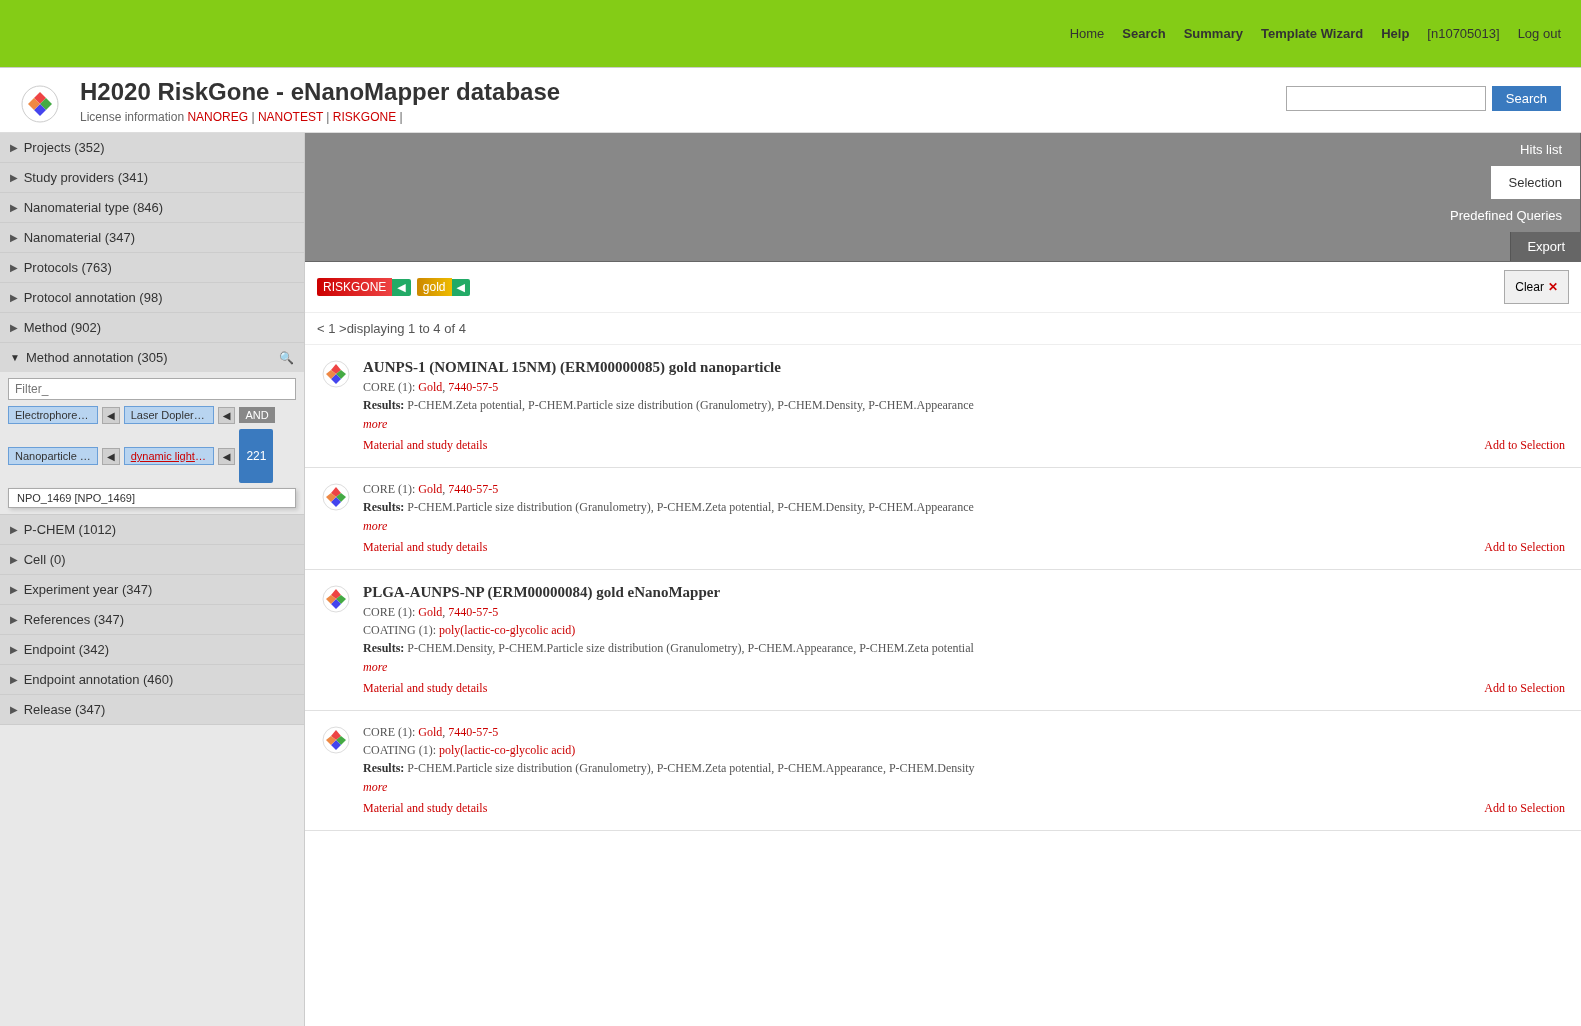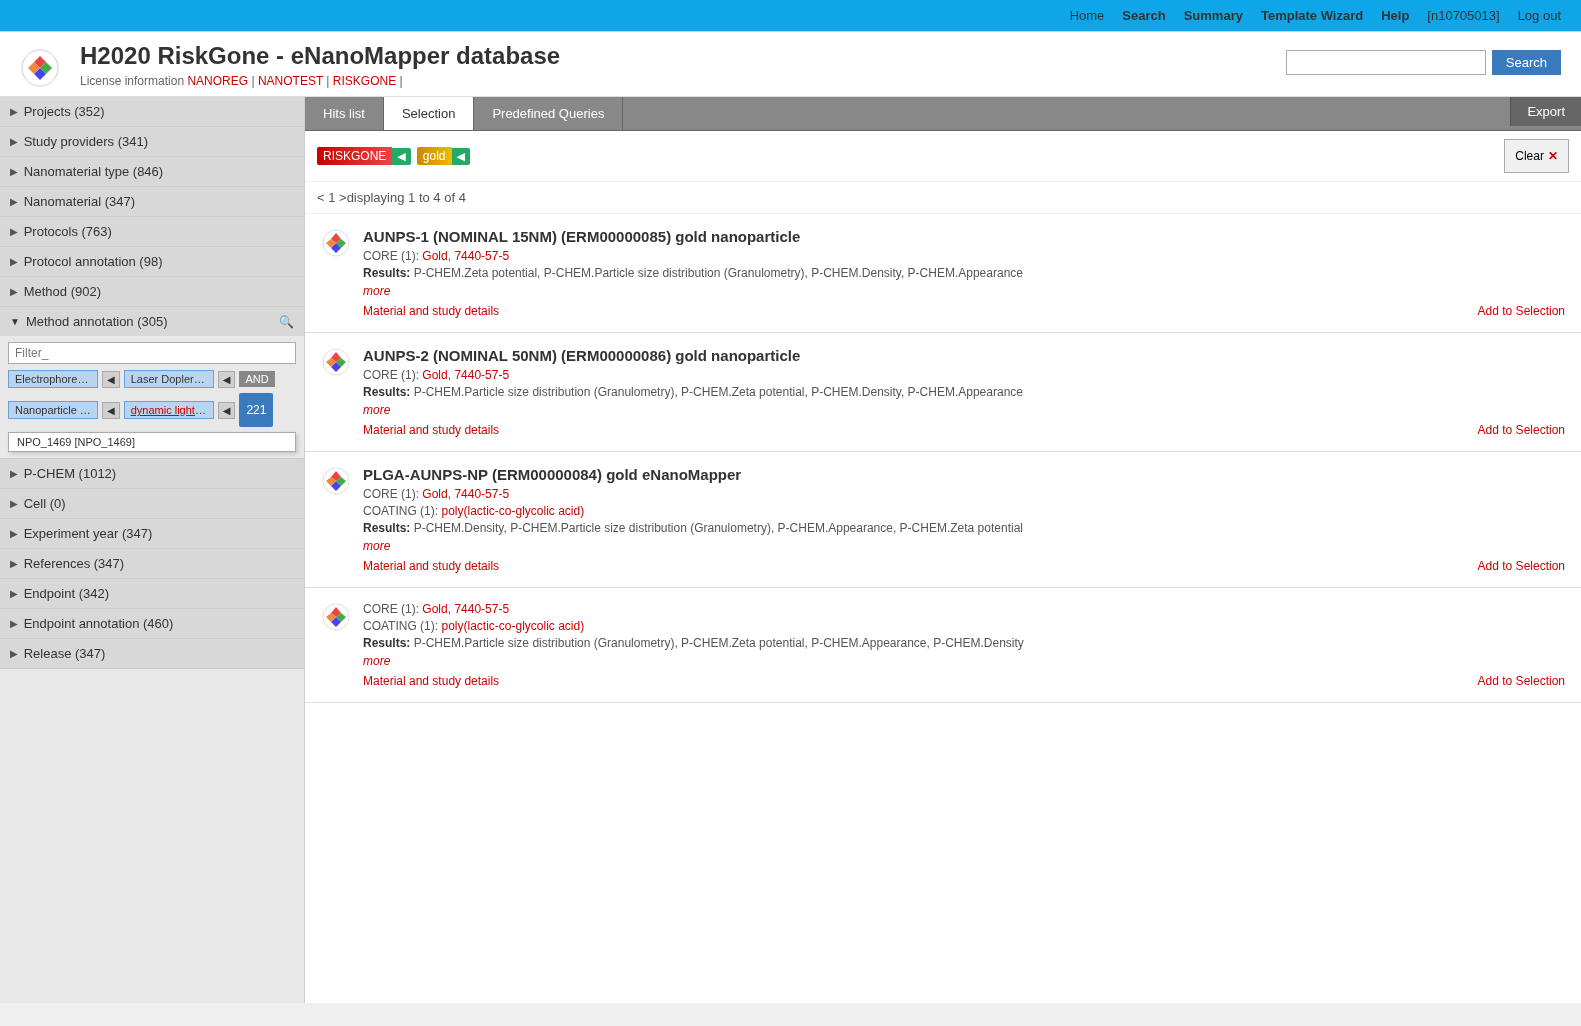--- a/index.html
+++ b/index.html
@@ -1,19 +1,19 @@
 <!DOCTYPE html>
 <html><head>
   <meta charset="utf-8">
   <style>
     * { box-sizing: border-box; margin: 0; padding: 0; }
     body { font-family: Arial, sans-serif; font-size: 13px; background: #f0f0f0; color: #333; }
 
     
-    .top-nav { background: #0ea5e9; padding: 8px 20px; display: flex; align-items: center; justify-content: flex-end; border-bottom: 1px solid #ccc; }
+    .top-nav { background: #84cc16; padding: 26px 20px; display: flex; align-items: center; justify-content: flex-end; border-bottom: 1px solid #ccc; }
     .top-nav a { color: #333; text-decoration: none; margin-left: 18px; font-size: 13px; }
     .top-nav a.bold { font-weight: bold; }
 
     
     .header-area { background: white; padding: 10px 20px 8px 20px; display: flex; align-items: flex-start; justify-content: space-between; border-bottom: 1px solid #ddd; }
     .header-left h1 { font-size: 24px; font-weight: bold; color: #333; margin-bottom: 4px; }
     .header-left .license { font-size: 12px; color: #666; }
     .header-left .license a { color: #c00; text-decoration: none; }
     .header-right { display: flex; align-items: center; gap: 6px; margin-top: 8px; }
     .header-right input { border: 1px solid #aaa; padding: 4px 8px; width: 200px; font-size: 13px; }
@@ -35,48 +35,48 @@
     
     .method-annotation-expanded { border-bottom: 1px solid #ccc; }
     .method-annotation-header { display: flex; align-items: center; padding: 7px 10px; background: #d8d8d8; cursor: pointer; }
     .method-annotation-header .arrow { margin-right: 6px; font-size: 10px; }
     .method-annotation-body { background: #e8e8e8; padding: 6px 8px; }
     .filter-input { width: 100%; border: 1px solid #aaa; padding: 3px 6px; font-size: 12px; margin-bottom: 6px; }
     .filter-row { display: flex; align-items: center; gap: 4px; margin-bottom: 5px; flex-wrap: nowrap; }
     .filter-tag { background: #b8d4f0; border: 1px solid #6a9fd8; padding: 2px 6px; font-size: 11px; cursor: pointer; white-space: nowrap; overflow: hidden; text-overflow: ellipsis; max-width: 90px; }
     .filter-tag-arrow { background: #d0d0d0; border: 1px solid #aaa; padding: 2px 4px; font-size: 10px; cursor: pointer; }
     .and-btn { background: #888; color: white; border: none; padding: 2px 6px; font-size: 11px; cursor: pointer; }
-    .count-badge { background: #3a7abf; color: white; padding: 10px 7px; font-size: 12px; border-radius: 2px; }
+    .count-badge { background: #3a7abf; color: white; padding: 20px 7px; font-size: 12px; border-radius: 2px; }
     .tooltip-box { background: white; border: 1px solid #aaa; padding: 3px 8px; font-size: 11px; color: #333; margin-top: 2px; box-shadow: 2px 2px 4px rgba(0,0,0,0.15); }
     .search-icon-small { font-size: 12px; color: #555; margin-left: auto; cursor: pointer; }
 
     
     .content { flex: 1; background: white; }
 
     
-    .tabs { display: flex; align-items: flex-start; background: #888; border-bottom: 1px solid #666; }
+    .tabs { display: flex; align-items: flex-end; background: #888; border-bottom: 1px solid #666; flex-direction: column; }
     .tab { padding: 9px 18px; color: white; cursor: pointer; font-size: 13px; border-right: 1px solid #666; }
     .tab.active { background: white; color: #333; }
     .export-btn { margin-left: auto; padding: 7px 16px; background: #666; color: white; border: none; cursor: pointer; font-size: 13px; border-left: 1px solid #555; }
 
     
     .filter-bar { padding: 8px 12px; display: flex; align-items: center; gap: 6px; border-bottom: 1px solid #eee; }
     .filter-tag-main { display: flex; align-items: center; }
     .filter-tag-riskgone { background: linear-gradient(to right, #c00, #e44); color: white; padding: 2px 6px; font-size: 12px; border-radius: 2px 0 0 2px; }
     .filter-tag-gold { background: linear-gradient(to right, #cc8800, #eebb00); color: white; padding: 2px 6px; font-size: 12px; border-radius: 2px 0 0 2px; }
     .filter-x { background: #2a6; color: white; padding: 2px 5px; font-size: 11px; border-radius: 0 2px 2px 0; cursor: pointer; }
     .clear-btn { margin-left: auto; padding: 9px 10px; background: #f0f0f0; border: 1px solid #aaa; font-size: 12px; cursor: pointer; display: flex; align-items: center; gap: 4px; }
     .clear-x { color: #c00; font-weight: bold; }
 
     
     .results-header { padding: 8px 12px; font-size: 13px; color: #555; border-bottom: 1px solid #eee; }
 
     
     .result-item { padding: 14px 16px; border-bottom: 1px solid #e0e0e0; display: flex; gap: 12px; align-items: flex-start; }
-    .result-body { flex: 1; }
+    .result-body { flex: 1; font-family: Liberation Serif, serif; }
     .result-title { font-size: 15px; font-weight: bold; color: #333; margin-bottom: 4px; }
     .result-core { font-size: 12px; color: #555; margin-bottom: 3px; }
     .result-core a { color: #c00; text-decoration: none; }
     .result-coating { font-size: 12px; color: #555; margin-bottom: 3px; }
     .result-coating a { color: #c00; text-decoration: none; }
     .result-results { font-size: 12px; color: #555; margin-bottom: 3px; }
     .result-results strong { color: #333; }
     .result-more { color: #c00; text-decoration: none; font-size: 12px; font-style: italic; }
     .result-links { display: flex; justify-content: space-between; align-items: center; margin-top: 6px; }
     .material-link { color: #c00; text-decoration: none; font-size: 12px; }
@@ -311,21 +311,20 @@
 
       <div class="result-item">
         <svg class="riskgone-logo" viewBox="0 0 30 30" xmlns="http://www.w3.org/2000/svg">
           <circle cx="15" cy="15" r="13" fill="white" stroke="#ddd" stroke-width="1"></circle>
           <polygon points="15,5 20,11 15,15 10,11" fill="#e44"></polygon>
           <polygon points="20,11 25,15 20,20 15,15" fill="#4a4"></polygon>
           <polygon points="15,15 20,20 15,25 10,20" fill="#44e"></polygon>
           <polygon points="10,11 15,15 10,20 5,15" fill="#e84"></polygon>
         </svg>
         <div class="result-body">
-          <div class="result-title">AUNPS-2 (NOMINAL 50NM) (ERM00000086) gold nanoparticle</div>
           <div class="result-core">
             <span>CORE (1):</span>
             <a href="#">Gold</a>,
             <a href="#">7440-57-5</a>
           </div>
           <div class="result-results">
             <strong>Results:</strong>
             <span>P-CHEM.Particle size distribution (Granulometry), P-CHEM.Zeta potential, P-CHEM.Density, P-CHEM.Appearance</span>
           </div>
           <div><a href="#" class="result-more">more</a></div>

